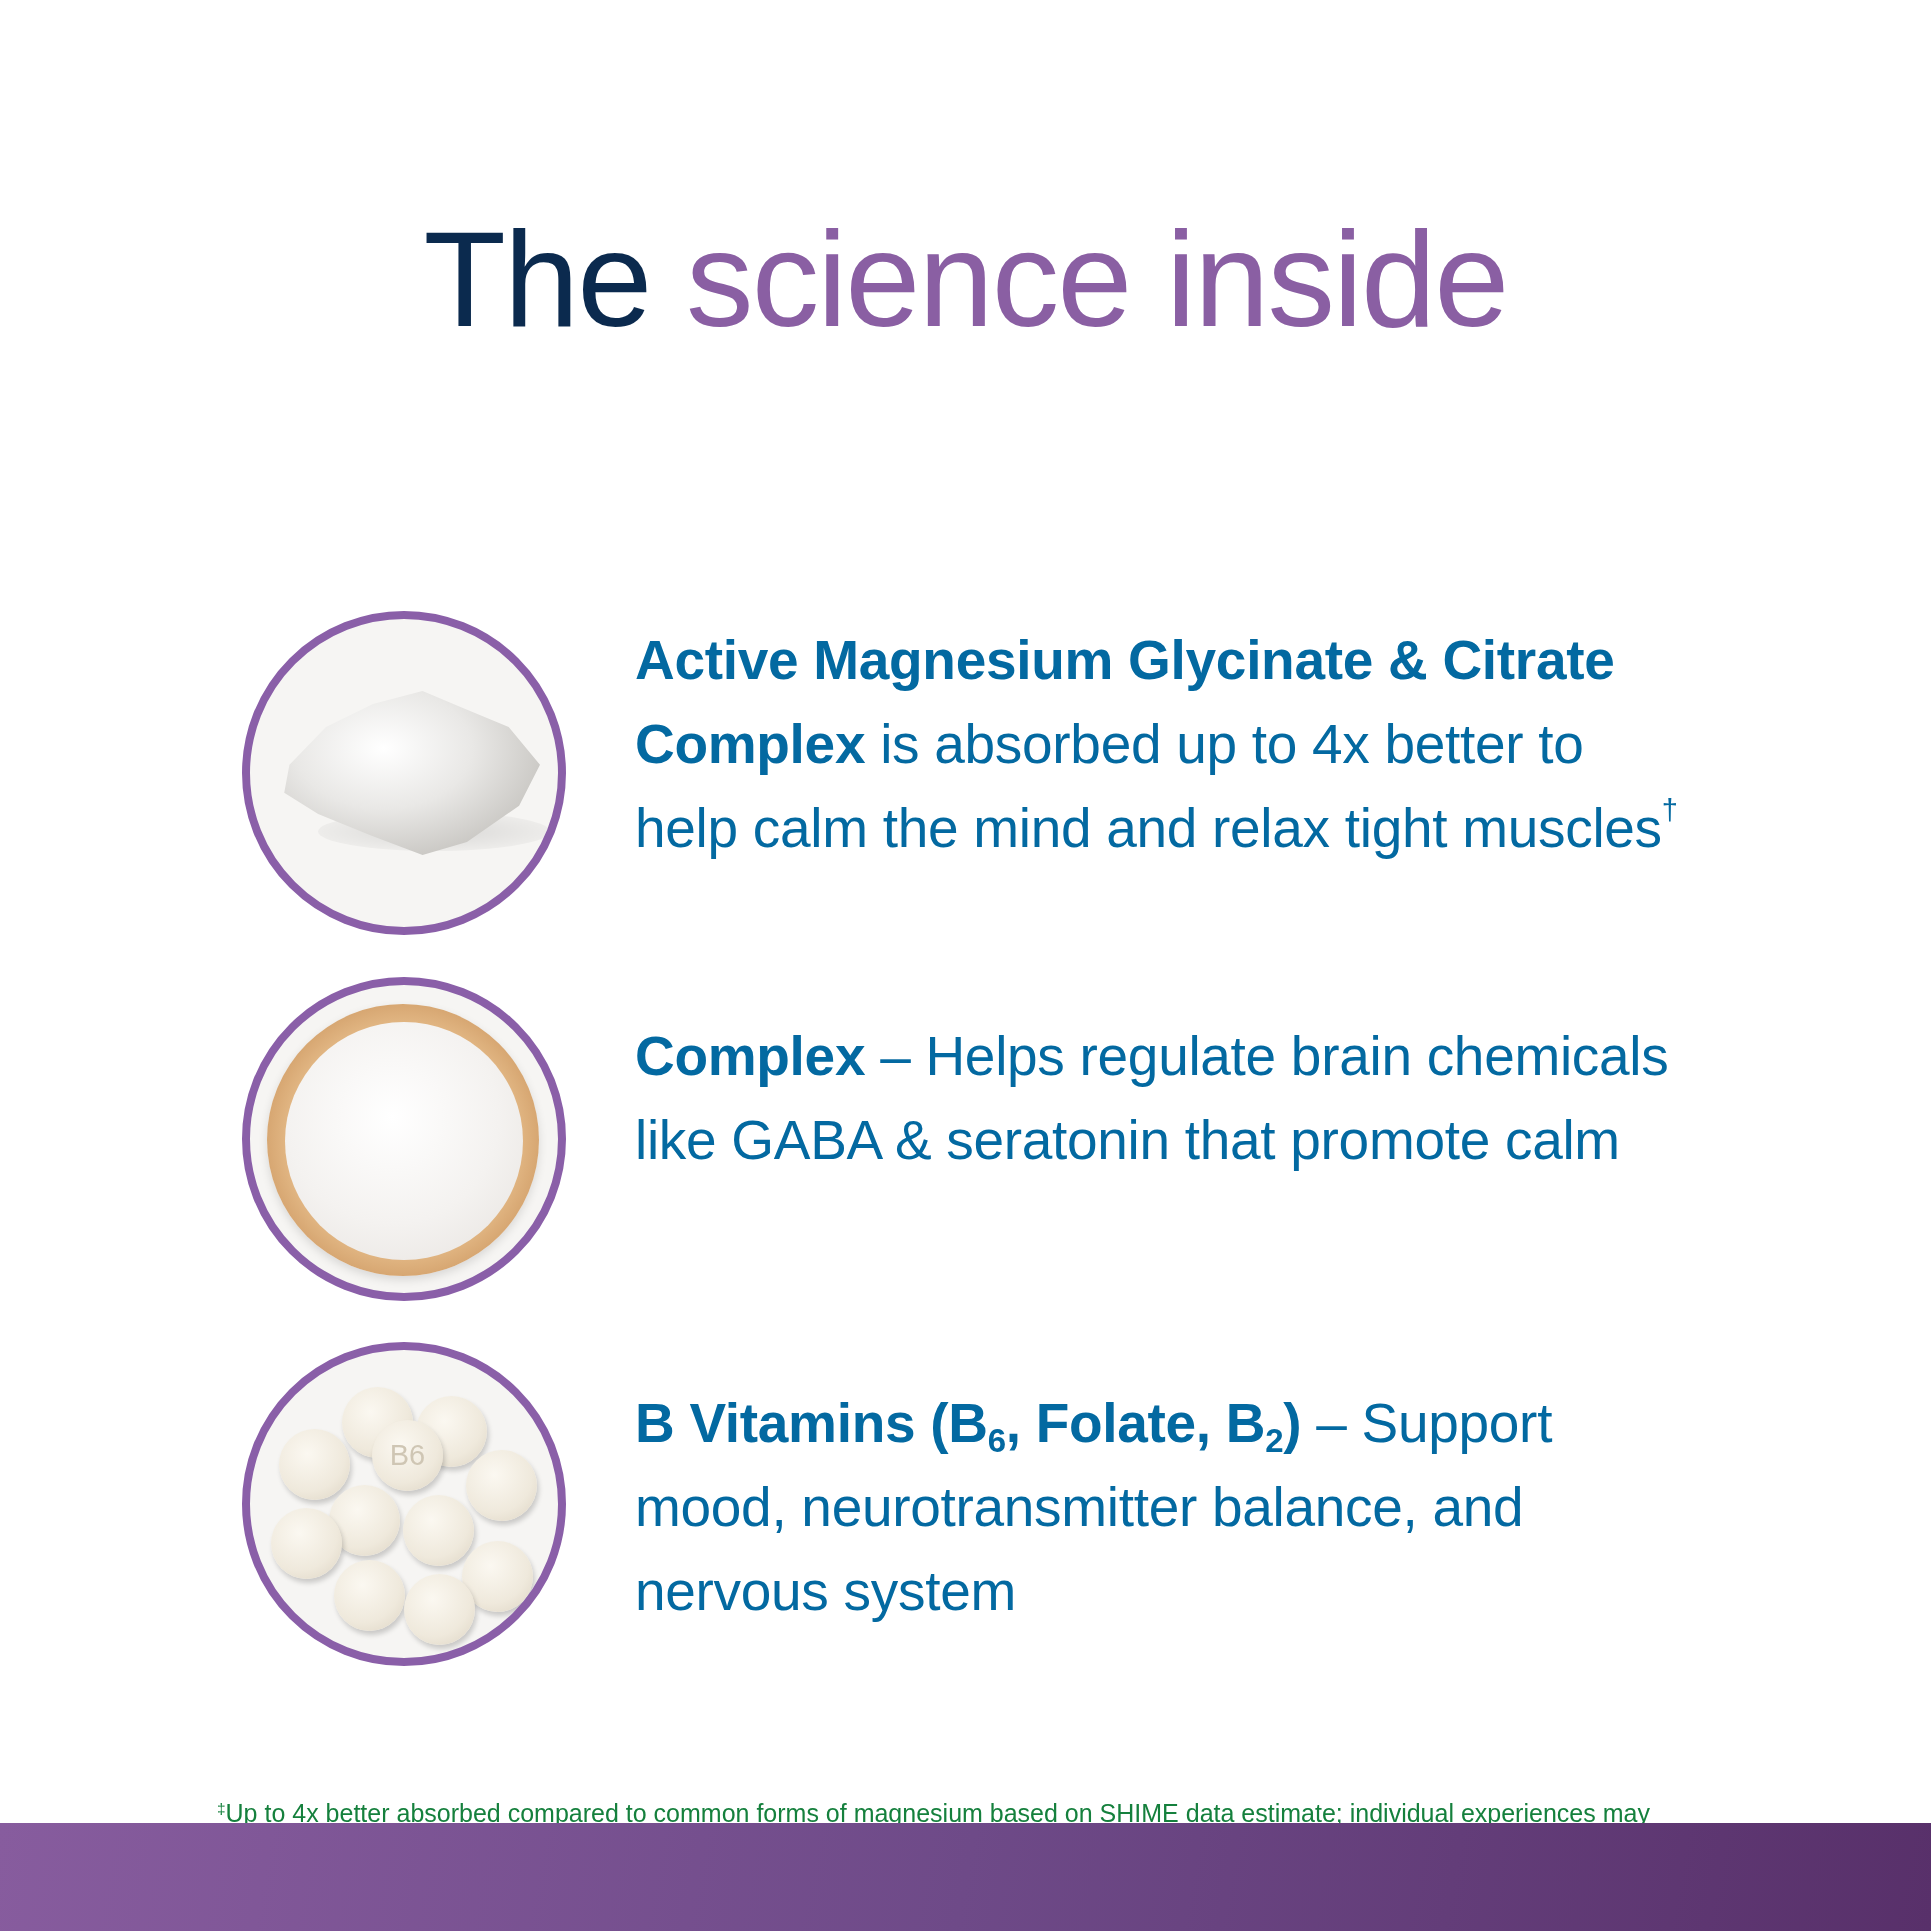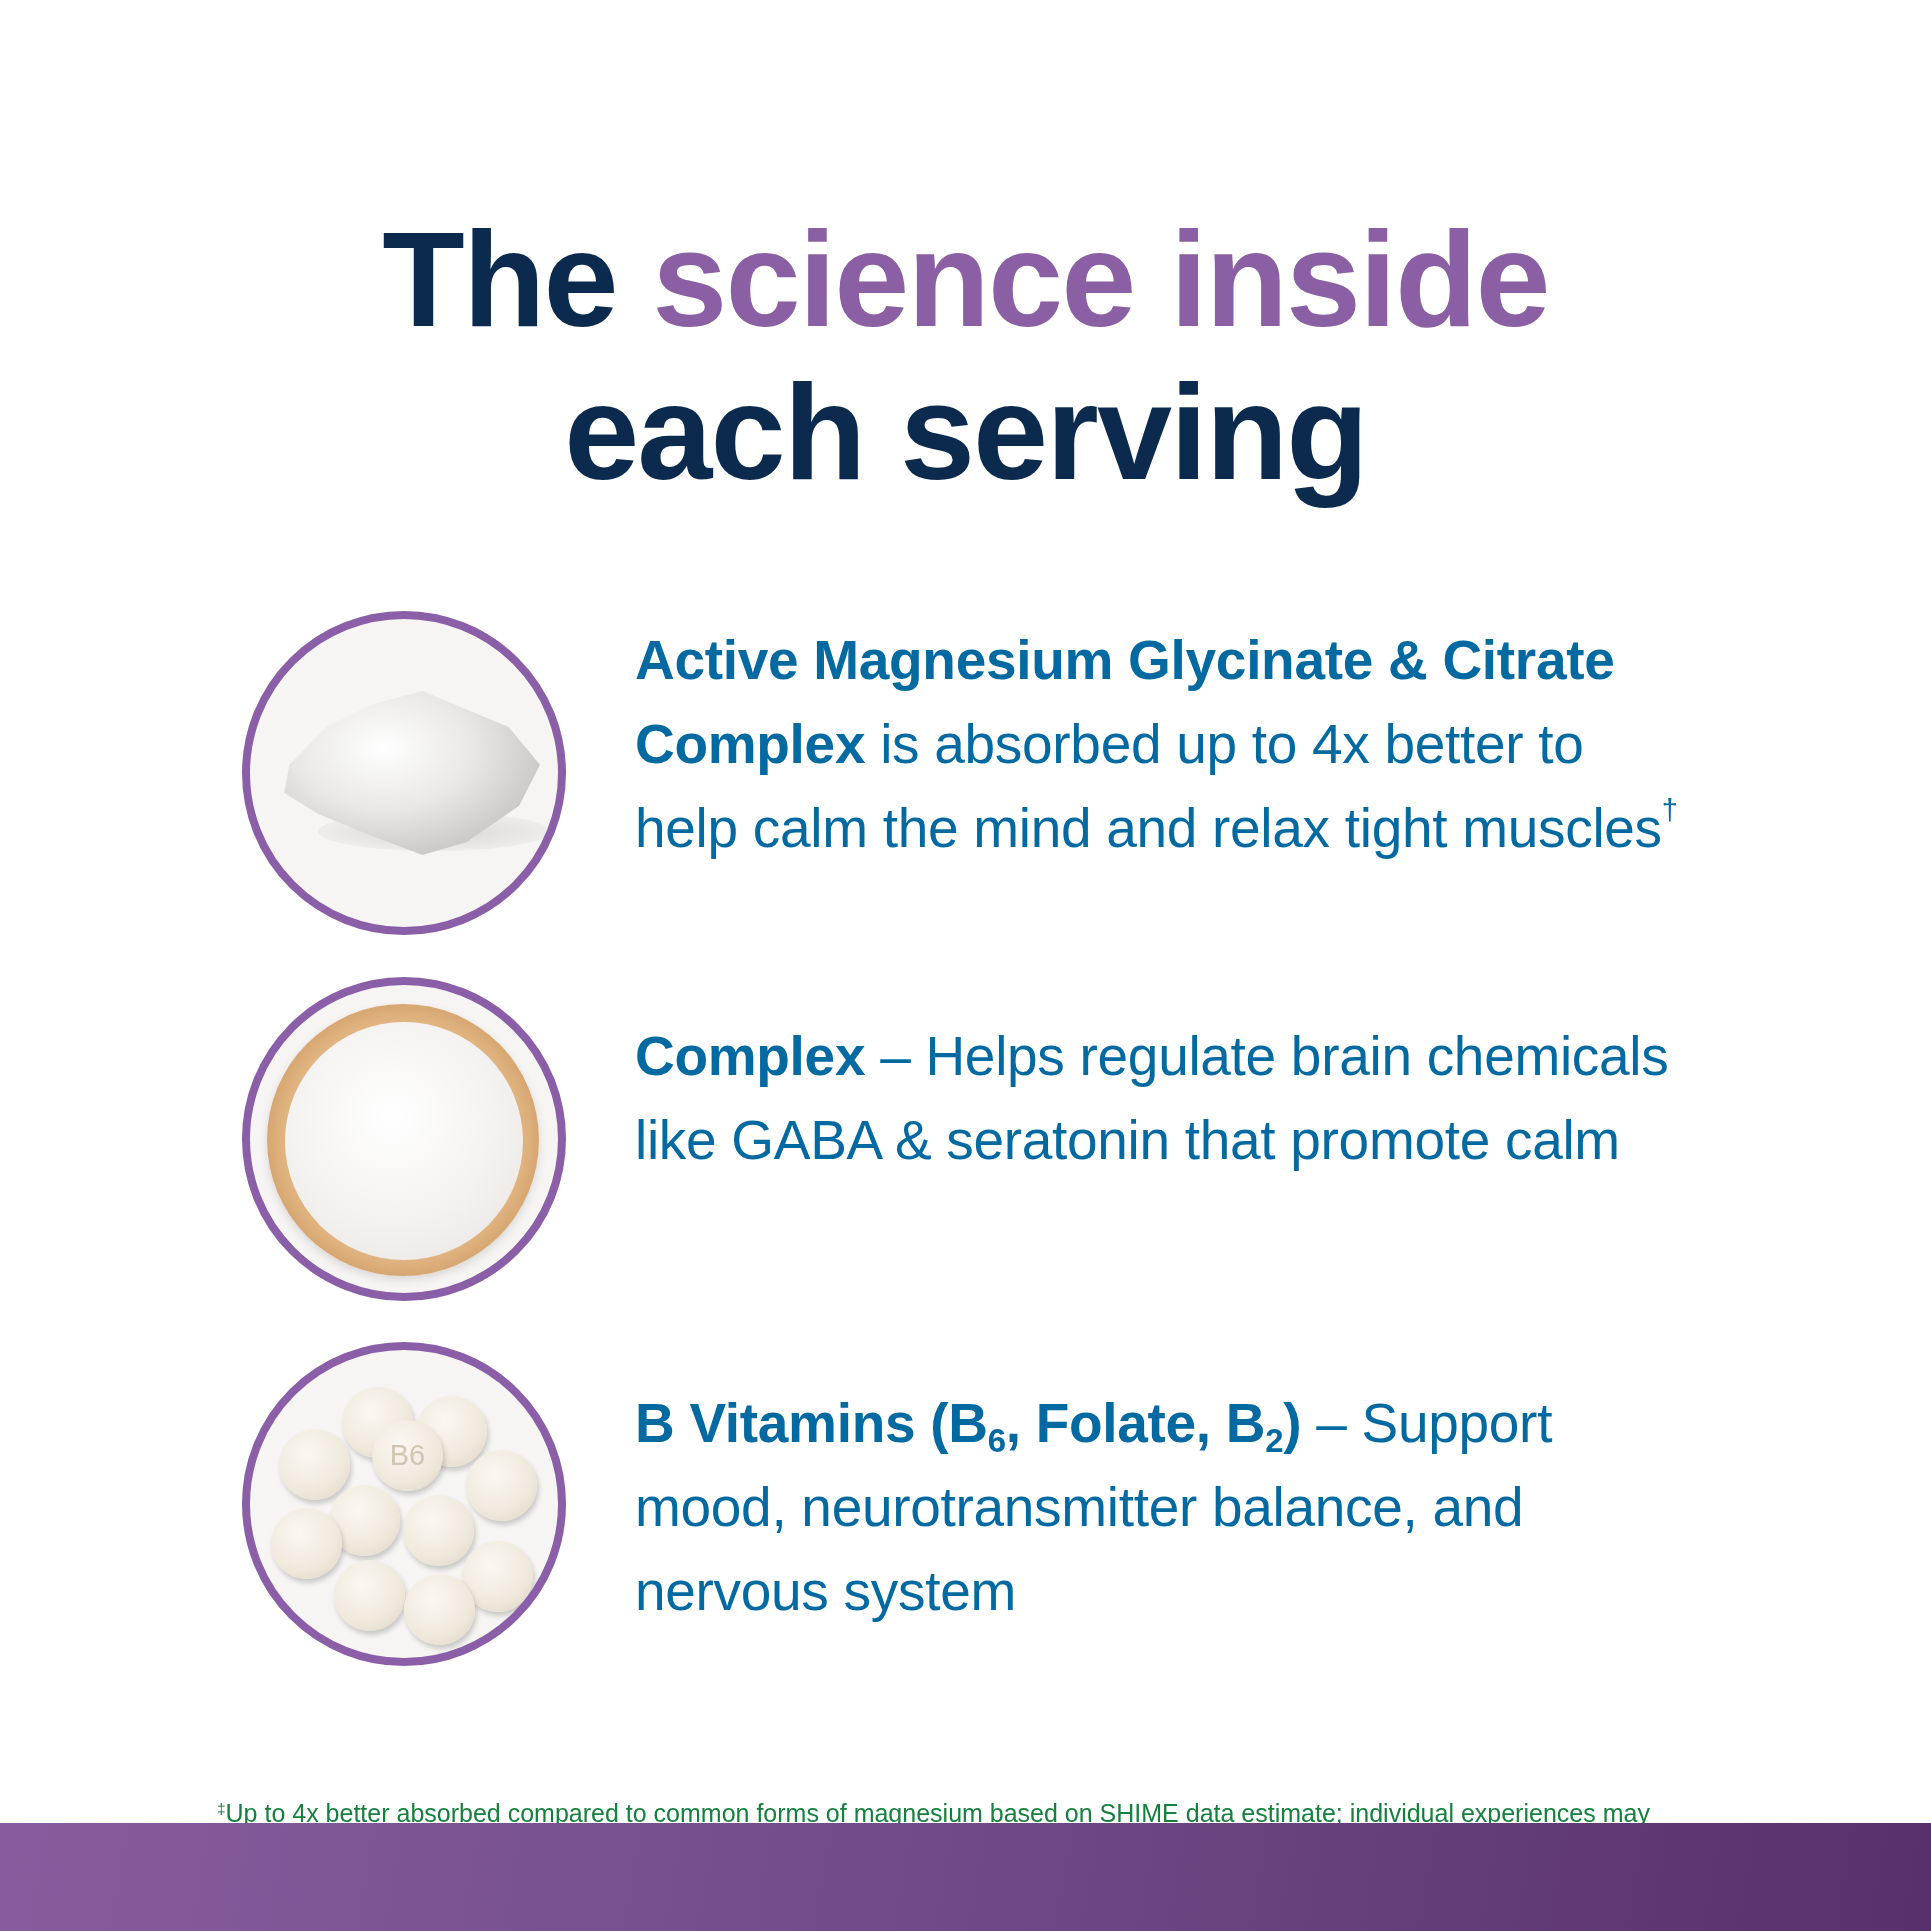--- a/index.html
+++ b/index.html
@@ -1,21 +1,21 @@
 <!DOCTYPE html>
 <html><head>
 <meta charset="utf-8">
 <style>
   * { box-sizing: border-box; margin: 0; padding: 0; }
   html, body { width: 1931px; height: 1931px; background: #ffffff; overflow: hidden; }
   body { position: relative; font-family: "Liberation Sans", "DejaVu Sans", sans-serif; color: #0b2a4e; }
 
   .title {
     position: absolute; left: 0; top: 203px; width: 1931px;
-    text-align: center; font-weight: bold; font-size: 135px; line-height: 153px;
+    text-align: center; font-weight: normal; font-size: 135px; line-height: 153px;
     letter-spacing: -1.9px; color: #0b2a4e;
   }
   .title .accent { color: #8a5fa3; }
 
   .item { position: absolute; left: 0; width: 1931px; }
   .circle {
     position: absolute; left: 242px; width: 324px; height: 324px; border-radius: 50%;
     border: 8.7px solid #8a5fa8; background: #f6f5f3; overflow: hidden;
   }
   .item-text {
@@ -67,21 +67,20 @@
   .bottom-bar {
     position: absolute; left: 0; top: 1823px; width: 1931px; height: 108px;
     background: linear-gradient(100deg, #875c9e 0%, #6e4a88 50%, #58306a 100%);
   }
 </style>
 </head>
 <body>
 
 <h1 class="title">
   <span>The </span><span class="accent">science inside</span><br>
-  <span>each serving</span>
 </h1>
 
 <div class="item" style="top:0;">
   <div class="circle" style="top:611px;">
     <div class="rock-shadow"></div>
     <div class="rock"></div>
   </div>
   <div class="item-text" style="top:618px;">
     <b>Active Magnesium Glycinate &amp; Citrate Complex</b><span> is absorbed up to 4x better to help calm the mind and relax tight muscles</span><sup>†</sup>
   </div>

